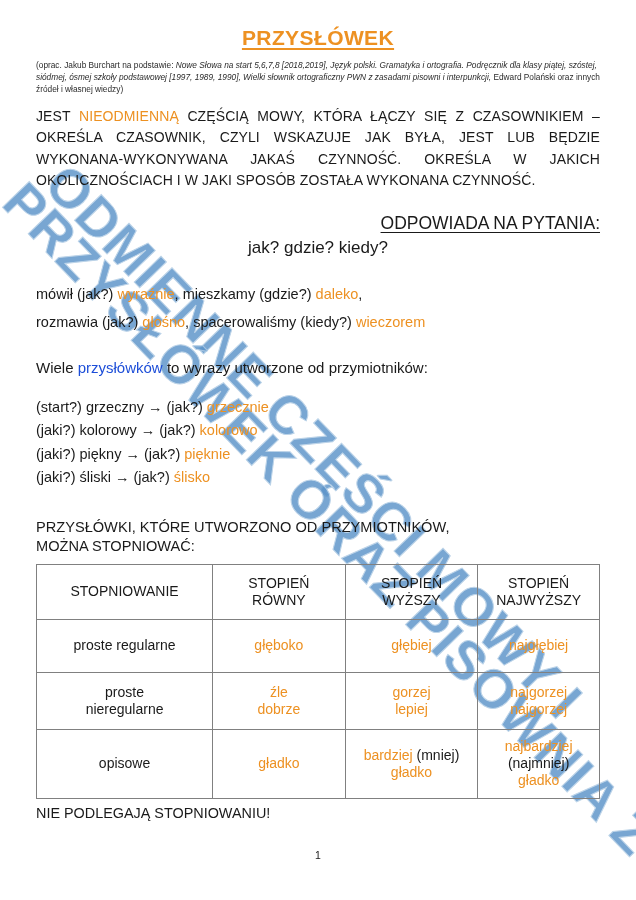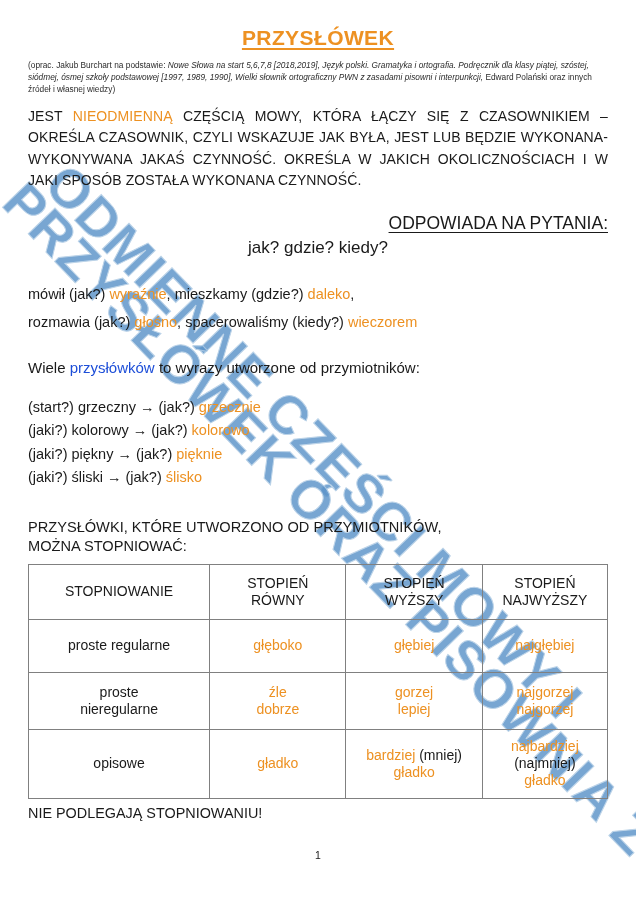--- a/index.html
+++ b/index.html
@@ -12,21 +12,21 @@
     width: 636px;
     height: 900px;
     background: #ffffff;
     overflow: hidden;
     font-family: "Liberation Sans", sans-serif;
     color: #1a1a1a;
   }
   .content {
     position: relative;
     z-index: 3;
-    padding: 0 28px;
+    padding: 0 36px;
     box-sizing: border-box;
   }
 
   
   .doc-title {
     text-align: center;
     color: #ED9122;
     font-size: 21px;
     font-weight: 700;
     letter-spacing: 0.4px;

